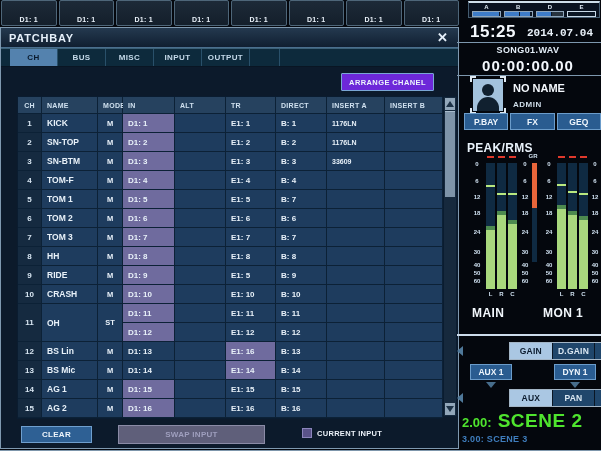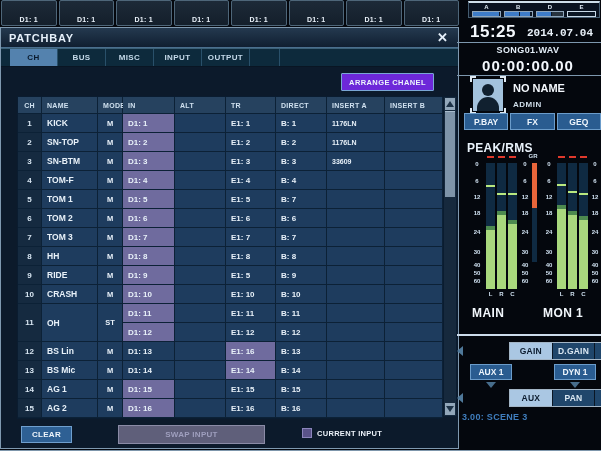--- a/index.html
+++ b/index.html
@@ -37,21 +37,21 @@
   .vscroll { width:14px; height:321px; margin-left:1px; background:#16293d; border:1px solid #0a1c30; position:relative; }
   .sb-btn { position:absolute; left:1px; right:1px; height:12px; background:#92a7ba; }
   .sb-btn.up { top:1px; } .sb-btn.down { bottom:1px; }
   .sb-btn i { display:block; width:0; height:0; margin:3px auto; border-left:4px solid transparent; border-right:4px solid transparent; }
   .sb-btn.up i { border-bottom:6px solid #1d3247; }
   .sb-btn.down i { border-top:6px solid #1d3247; }
   .sb-thumb { position:absolute; left:1px; right:1px; top:14px; height:86px; background:#7e94a9; border-top:1px solid #a8bccd; }
 
   
   .footer { position:absolute; left:0; right:0; bottom:2px; height:22px; }
-  .clear-btn { position:absolute; left:20px; top:2px; width:51px; height:17px; background:#2e6094; border:1px solid #6f9fce; color:#eef5fc; font-size:8px; font-weight:bold; font-family:inherit; letter-spacing:.3px; }
+  .clear-btn { position:absolute; left:20px; top:2px; width:71px; height:17px; background:#2e6094; border:1px solid #6f9fce; color:#eef5fc; font-size:8px; font-weight:bold; font-family:inherit; letter-spacing:.3px; }
   .swap-btn { position:absolute; left:117px; top:1px; width:147px; height:19px; background:#5f5f7a; border:1px solid #8b8ba6; color:#9f9fbe; font-size:8px; font-weight:bold; font-family:inherit; letter-spacing:.3px; }
   .legend { position:absolute; left:301px; top:4px; display:flex; gap:5px; align-items:center; font-size:7.5px; font-weight:bold; color:#edf3fa; letter-spacing:.3px; }
   .swatch { width:10px; height:10px; background:#5a5389; border:1px solid #8b85bb; }
 
   
   .sidebar { position:absolute; left:455px; top:0; width:146px; height:451px; }
   .io-box { position:absolute; left:13px; top:1px; width:132px; height:17px; border:1px solid #455c70; border-top:2px solid #cedeea; background:#091220; display:flex; gap:3px; padding:1px 3px; }
   .slot { flex:1; }
   .slot-label { font-size:6px; font-weight:bold; color:#dfeaf4; text-align:center; line-height:7px; }
   .slot-bar { height:6px; border:1px solid #8fa5ba; background:#0b1624; display:flex; gap:1px; }
@@ -475,19 +475,23 @@
           <div class="seg">USER</div>
         </div>
         <div class="tri-left" style="top: 393px;"></div>
         <button class="mid-btn" style="left: 15px;">AUX 1</button>
         <div class="tri-down" style="left: 31px;"></div>
         <button class="mid-btn" style="left: 99px;">DYN 1</button>
         <div class="tri-down" style="left: 115px;"></div>
       </div>
 
     <div class="scenes">
+      <div class="scene-cur">
+        <span class="snum">2.00:</span>
+        <span class="sname">SCENE 2</span>
+      </div>
       <div class="scene-next">
         <span>3.00:</span>
         <span>SCENE 3</span>
       </div>
     </div>
   </div>
 </div>
 
 </body></html>

